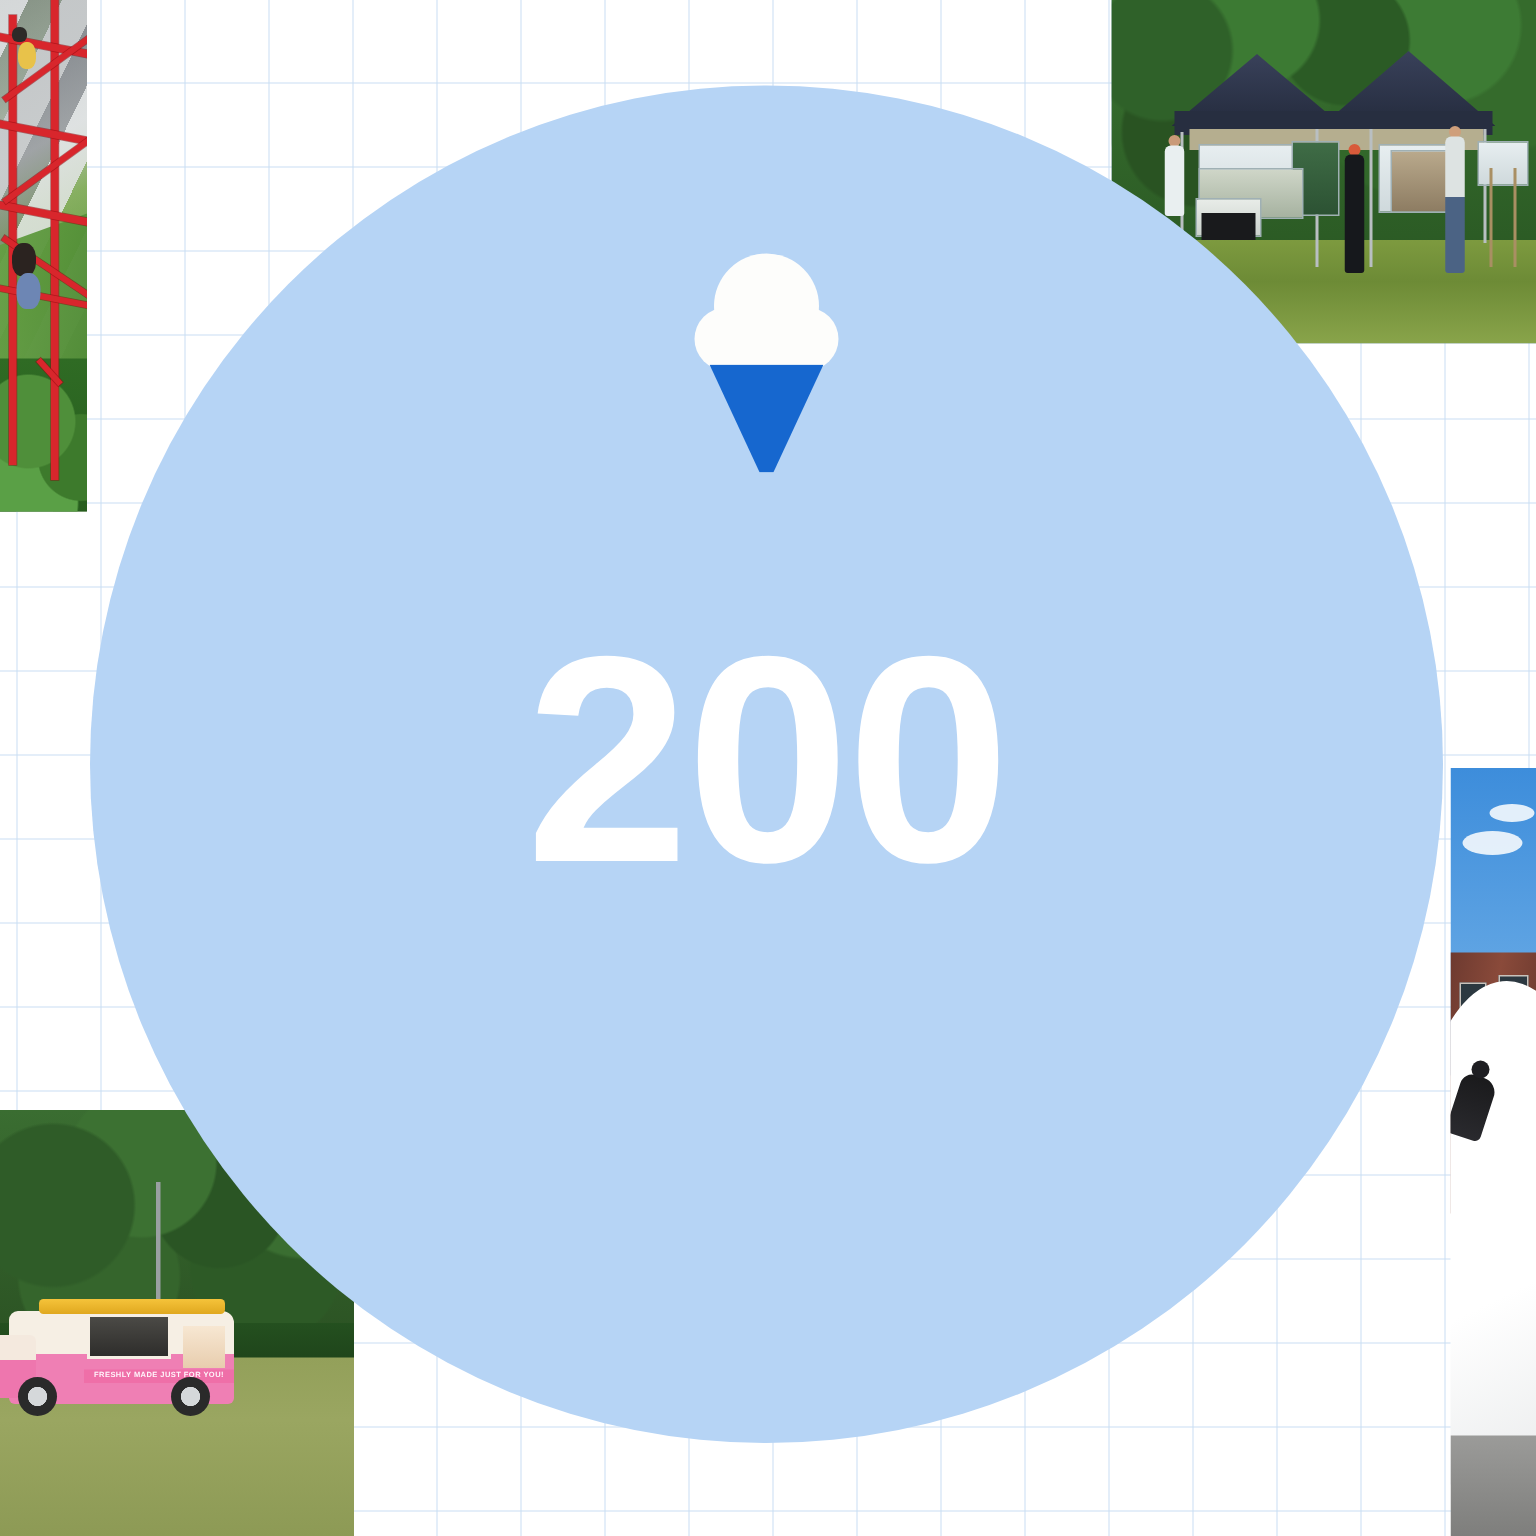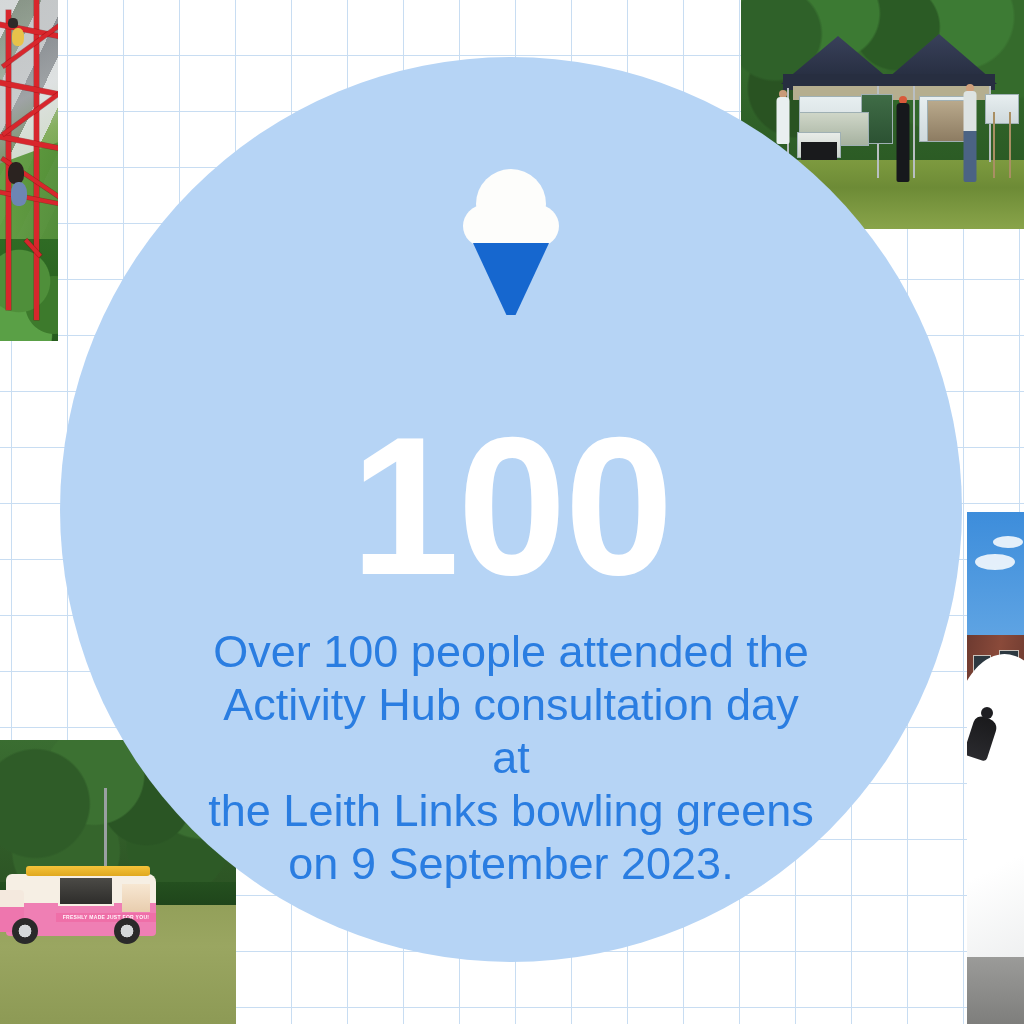--- a/index.html
+++ b/index.html
@@ -393,24 +393,18 @@
   <div class="circle">
 
     <div class="icecream">
       <div class="ic-scoop-left"></div>
       <div class="ic-scoop-right"></div>
       <div class="ic-scoop-top"></div>
       <div class="ic-scoop-base"></div>
       <div class="ic-cone"></div>
     </div>
 
-    <div class="stat-number">100</div>
-
-    <div class="stat-text">
-      <div>Over 100 people attended the</div>
-      <div>Activity Hub consultation day at</div>
-      <div>the Leith Links bowling greens</div>
-      <div>on 9 September 2023.</div>
-    </div>
+    <div class="stat-number">200</div>
+
 
   </div>
 
 </div>
 
 </body></html>

